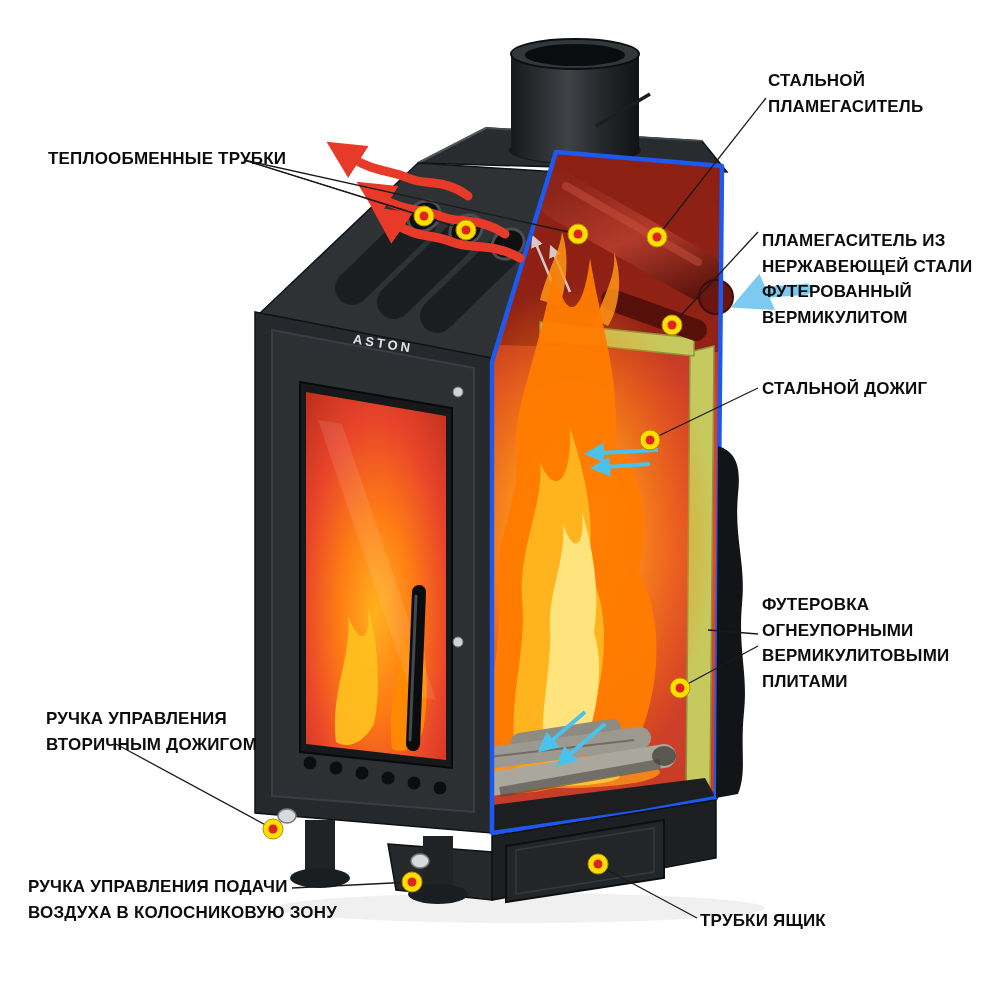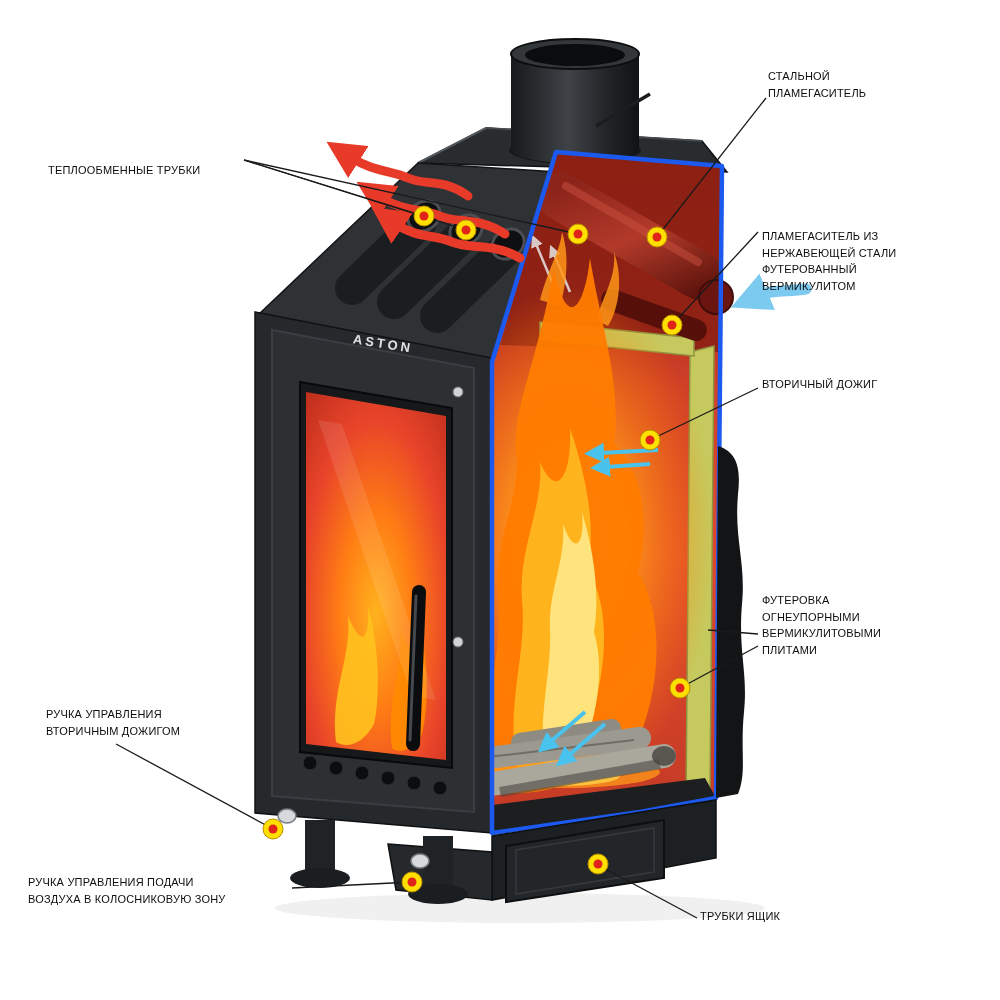--- a/index.html
+++ b/index.html
@@ -1,18 +1,18 @@
 <!DOCTYPE html>
 <html><head>
 <meta charset="utf-8">
 <style>
   html,body{margin:0;padding:0;background:#fff;}
   .canvas{position:relative;width:1000px;height:1000px;background:#ffffff;overflow:hidden;
           font-family:"Liberation Sans",sans-serif;}
-  .label{position:absolute;font-weight:400;font-size:11px;line-height:1.5;color:#0d0d0d;
+  .label{position:absolute;font-weight:700;font-size:17px;line-height:1.5;color:#0d0d0d;
          white-space:pre-line;letter-spacing:.2px;}
   svg{position:absolute;left:0;top:0;}
 </style>
 </head>
 <body>
 
 <div class="canvas">
 
 <svg width="1000" height="1000" viewBox="0 0 1000 1000">
   <defs>
@@ -236,28 +236,28 @@
           <circle cx="412" cy="882" r="10" fill="#ffdf00" stroke="#b98e00"></circle>
           <circle cx="412" cy="882" r="4.5" fill="#e02419"></circle>
         </g>
     <g>
           <circle cx="598" cy="864" r="10" fill="#ffdf00" stroke="#b98e00"></circle>
           <circle cx="598" cy="864" r="4.5" fill="#e02419"></circle>
         </g>
   </g>
 </svg>
 
-<div class="label" style="left:48px;top:146px;margin-top:16px;">ТЕПЛООБМЕННЫЕ ТРУБКИ</div>
+<div class="label" style="left:48px;top:146px;">ТЕПЛООБМЕННЫЕ ТРУБКИ</div>
 <div class="label" style="left:768px;top:68px;">СТАЛЬНОЙ
 ПЛАМЕГАСИТЕЛЬ</div>
 <div class="label" style="left:762px;top:196px;margin-top:32px;">ПЛАМЕГАСИТЕЛЬ ИЗ
 НЕРЖАВЕЮЩЕЙ СТАЛИ
 ФУТЕРОВАННЫЙ
 ВЕРМИКУЛИТОМ</div>
-<div class="label" style="left:762px;top:376px;">ВТОРИЧНЫЙ ДОЖИГ</div>
+<div class="label" style="left:762px;top:376px;">СТАЛЬНОЙ ДОЖИГ</div>
 <div class="label" style="left:762px;top:592px;">ФУТЕРОВКА
 ОГНЕУПОРНЫМИ
 ВЕРМИКУЛИТОВЫМИ
 ПЛИТАМИ</div>
 <div class="label" style="left:28px;top:874px;">РУЧКА УПРАВЛЕНИЯ ПОДАЧИ
 ВОЗДУХА В КОЛОСНИКОВУЮ ЗОНУ</div>
 <div class="label" style="left:46px;top:706px;">РУЧКА УПРАВЛЕНИЯ
 ВТОРИЧНЫМ ДОЖИГОМ</div>
 <div class="label" style="left:700px;top:908px;">ТРУБКИ ЯЩИК</div>
 

